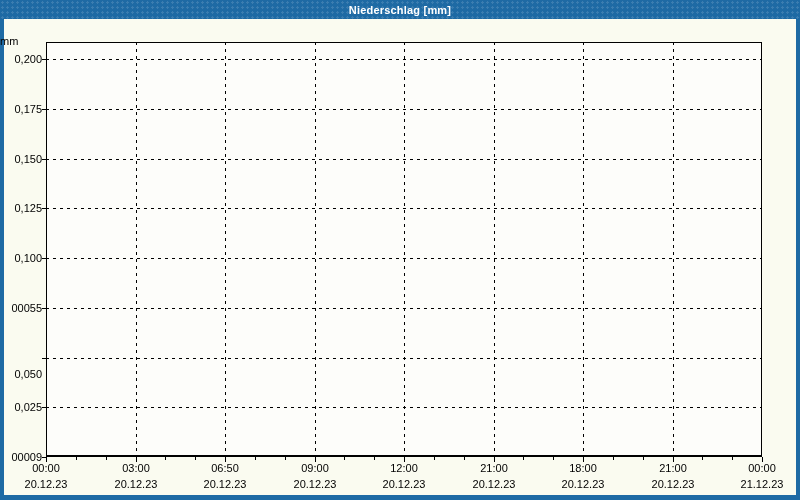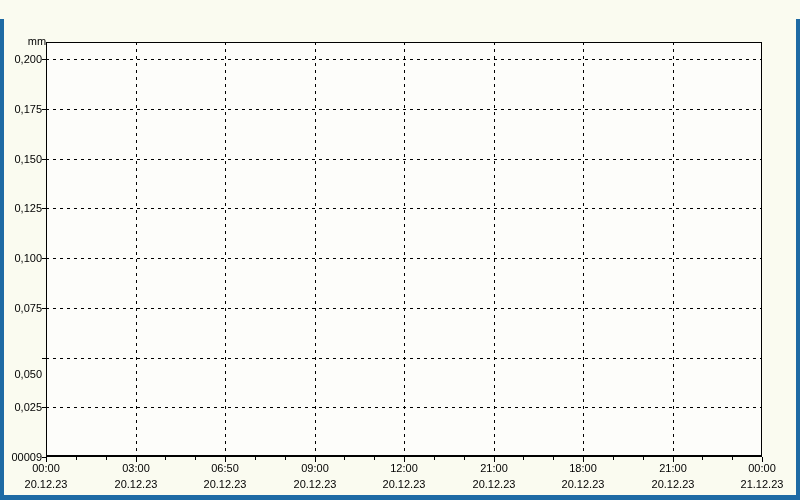--- a/index.html
+++ b/index.html
@@ -24,22 +24,22 @@
   }
   .edge{position:absolute;background:var(--accent,#1e6aa4);}
   .edge-left{left:0;top:19px;width:4px;height:481px;}
   .edge-right{left:796px;top:19px;width:4px;height:481px;}
   .edge-bottom{left:0;top:495px;width:800px;height:5px;}
   .sum-label{
     position:absolute;top:24px;left:462px;width:296px;
     text-align:right;font-size:11px;color:#000;
   }
   .y-unit{
-    position:absolute;top:35px;left:16px;width:42px;
-    text-align:center;font-size:11px;color:#000;
+    position:absolute;top:35px;left:0;width:42px;
+    text-align:left;font-size:11px;color:#000;
   }
   .plot-area{
     position:absolute;left:46px;top:42px;width:716px;height:415px;
     background:#fdfdfa;
     border:1px solid #000;
     border-bottom-width:2px;
     box-sizing:border-box;
   }
   .grid-h{
     position:absolute;height:1px;
@@ -56,20 +56,23 @@
   }
   .x-time-label,.x-date-label{
     position:absolute;width:64px;text-align:center;
     font-size:11px;color:#000;line-height:13px;
   }
 </style>
 </head>
 <body>
 
 <div class="window">
+  <div class="titlebar">
+    <span>Niederschlag [mm]</span>
+  </div>
 
   <div class="edge edge-left"></div>
   <div class="edge edge-right"></div>
   <div class="edge edge-bottom"></div>
 
   <div class="y-unit">mm</div>
 
   <div class="plot-area"></div>
 
   <div id="axes-layer"></div>
@@ -83,21 +86,21 @@
     <div class="tick" style="left: 42px; top: 159px; width: 4px; height: 1px;"></div>
     <div class="y-tick-label" style="top: 153px;">0,150</div>
     <div class="grid-h" style="left: 46px; top: 208px; width: 716px;"></div>
     <div class="tick" style="left: 42px; top: 208px; width: 4px; height: 1px;"></div>
     <div class="y-tick-label" style="top: 202px;">0,125</div>
     <div class="grid-h" style="left: 46px; top: 258px; width: 716px;"></div>
     <div class="tick" style="left: 42px; top: 258px; width: 4px; height: 1px;"></div>
     <div class="y-tick-label" style="top: 252px;">0,100</div>
     <div class="grid-h" style="left: 46px; top: 308px; width: 716px;"></div>
     <div class="tick" style="left: 42px; top: 308px; width: 4px; height: 1px;"></div>
-    <div class="y-tick-label" style="top: 302px;">0,075</div>
+    <div class="y-tick-label" style="top: 302px;">00055</div>
     <div class="grid-h" style="left: 46px; top: 358px; width: 716px;"></div>
     <div class="tick" style="left: 42px; top: 358px; width: 4px; height: 1px;"></div>
     <div class="y-tick-label" style="top: 352px; margin-top: 16px;">0,050</div>
     <div class="grid-h" style="left: 46px; top: 407px; width: 716px;"></div>
     <div class="tick" style="left: 42px; top: 407px; width: 4px; height: 1px;"></div>
     <div class="y-tick-label" style="top: 401px;">0,025</div>
     <div class="tick" style="left: 42px; top: 457px; width: 4px; height: 1px;"></div>
     <div class="y-tick-label" style="top: 451px;">00009</div>
     <div class="tick" style="left: 46px; top: 457px; width: 1px; height: 5px;"></div>
     <div class="tick" style="left: 76px; top: 457px; width: 1px; height: 3px;"></div>

